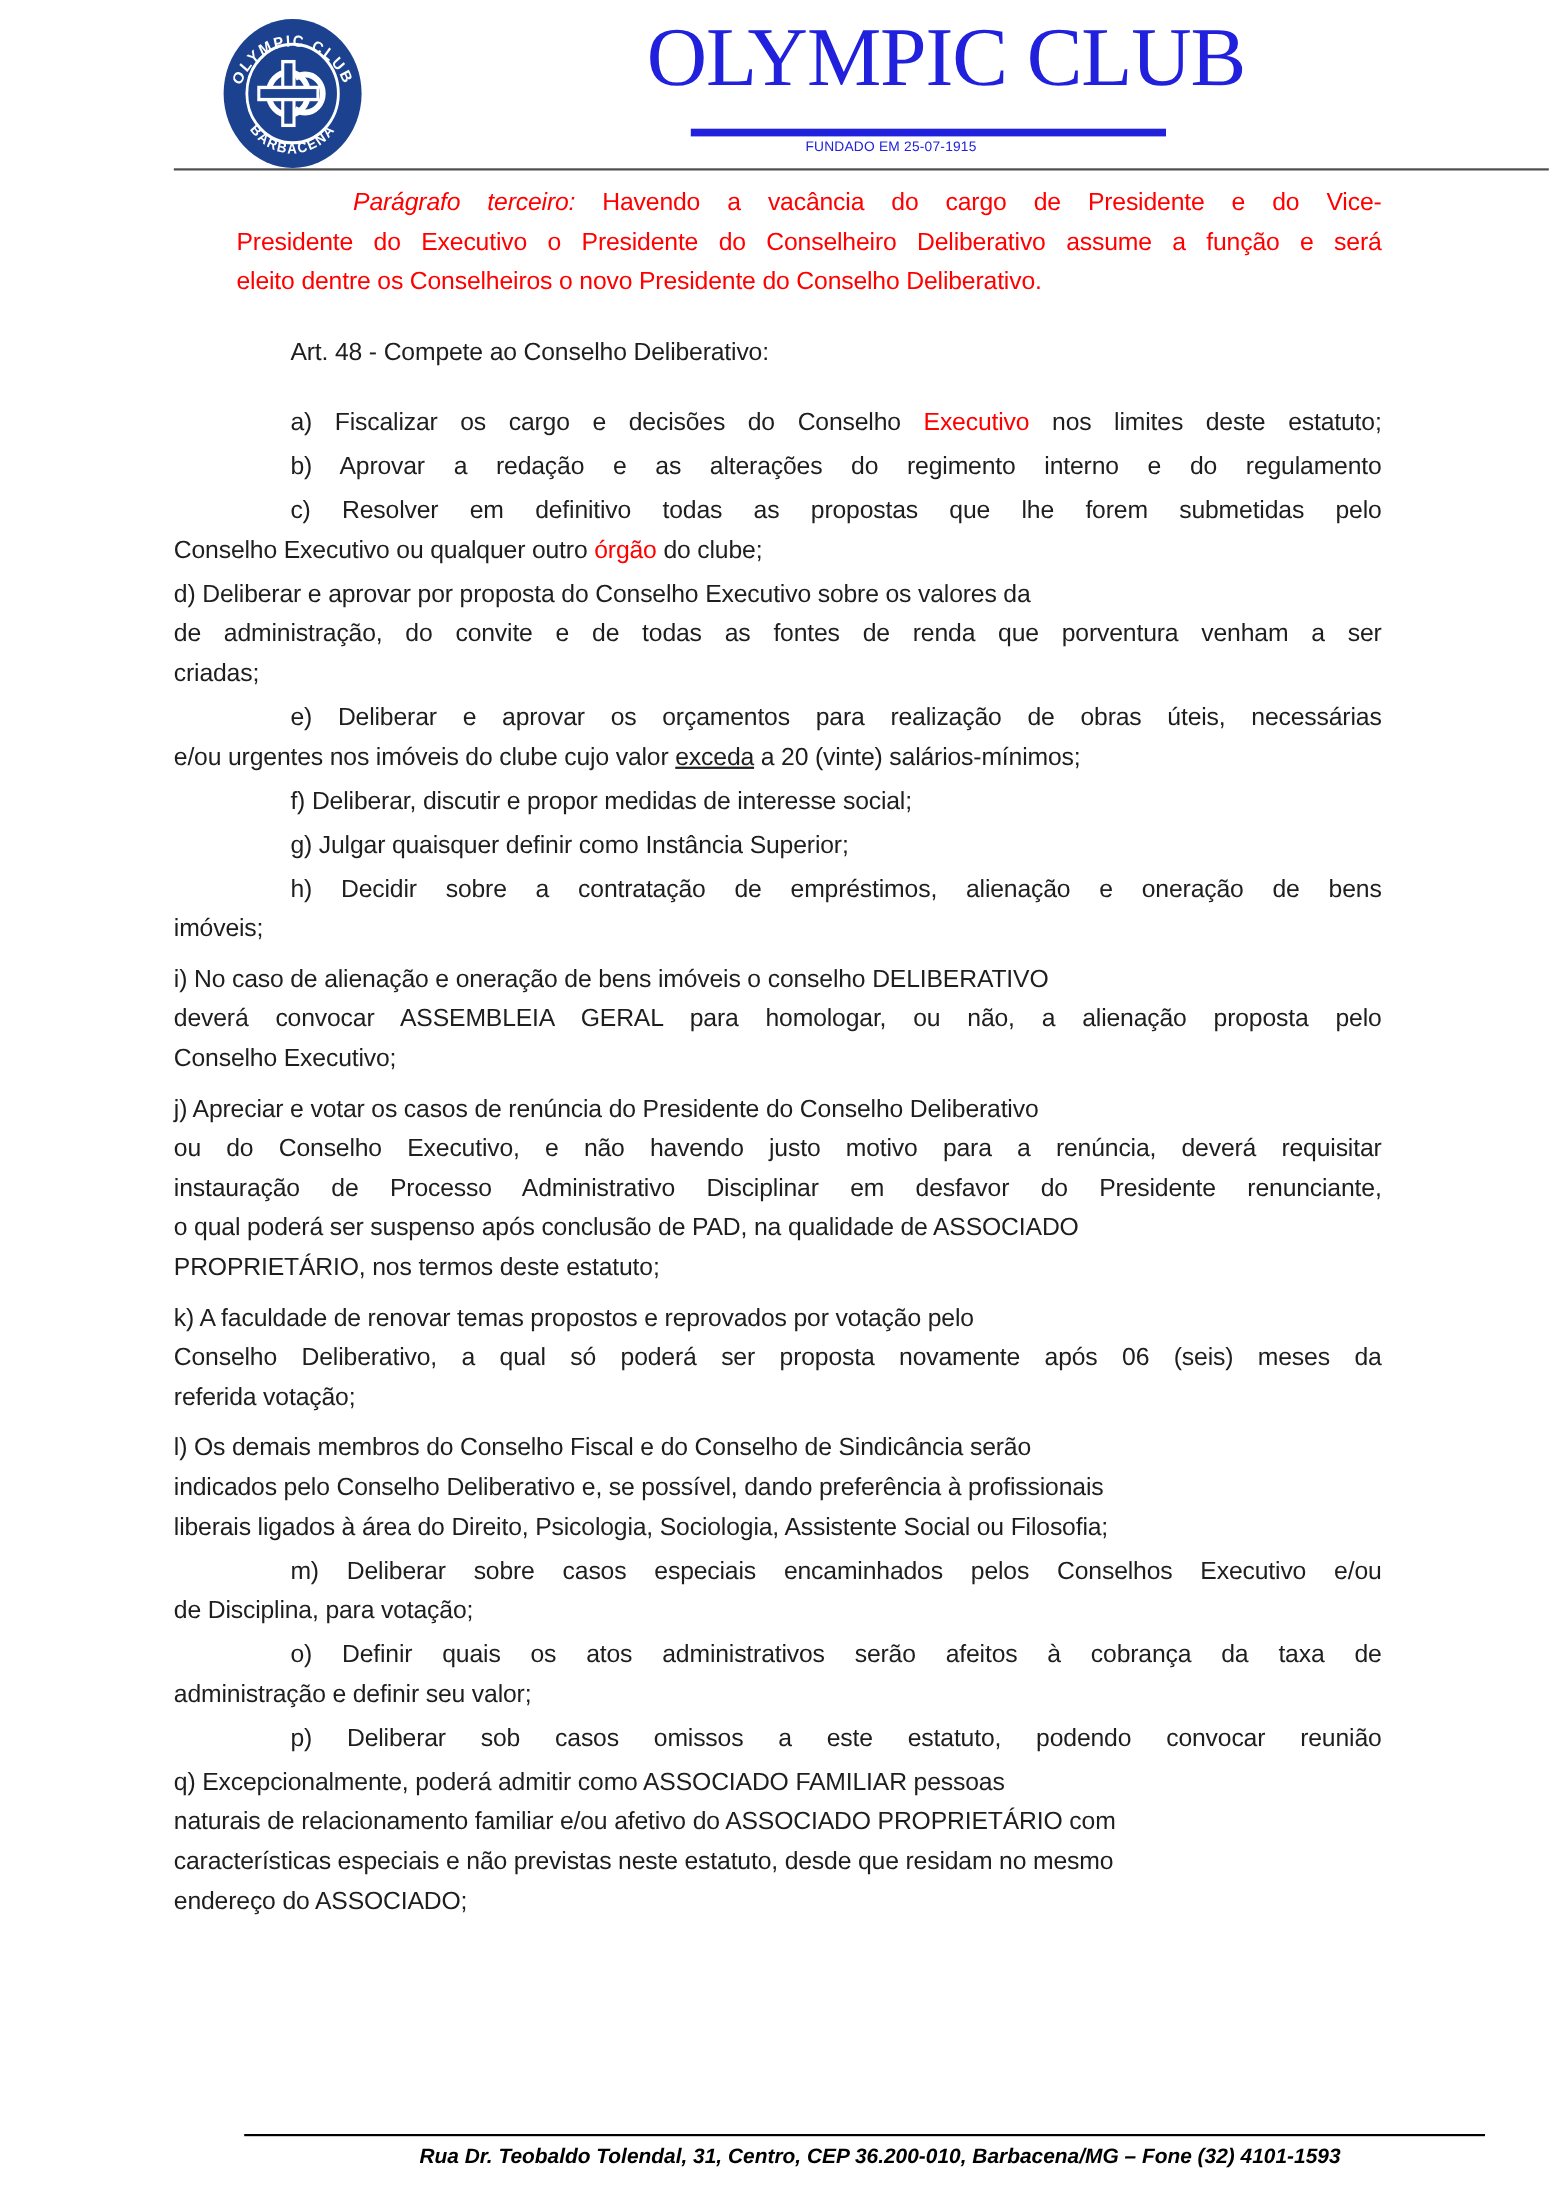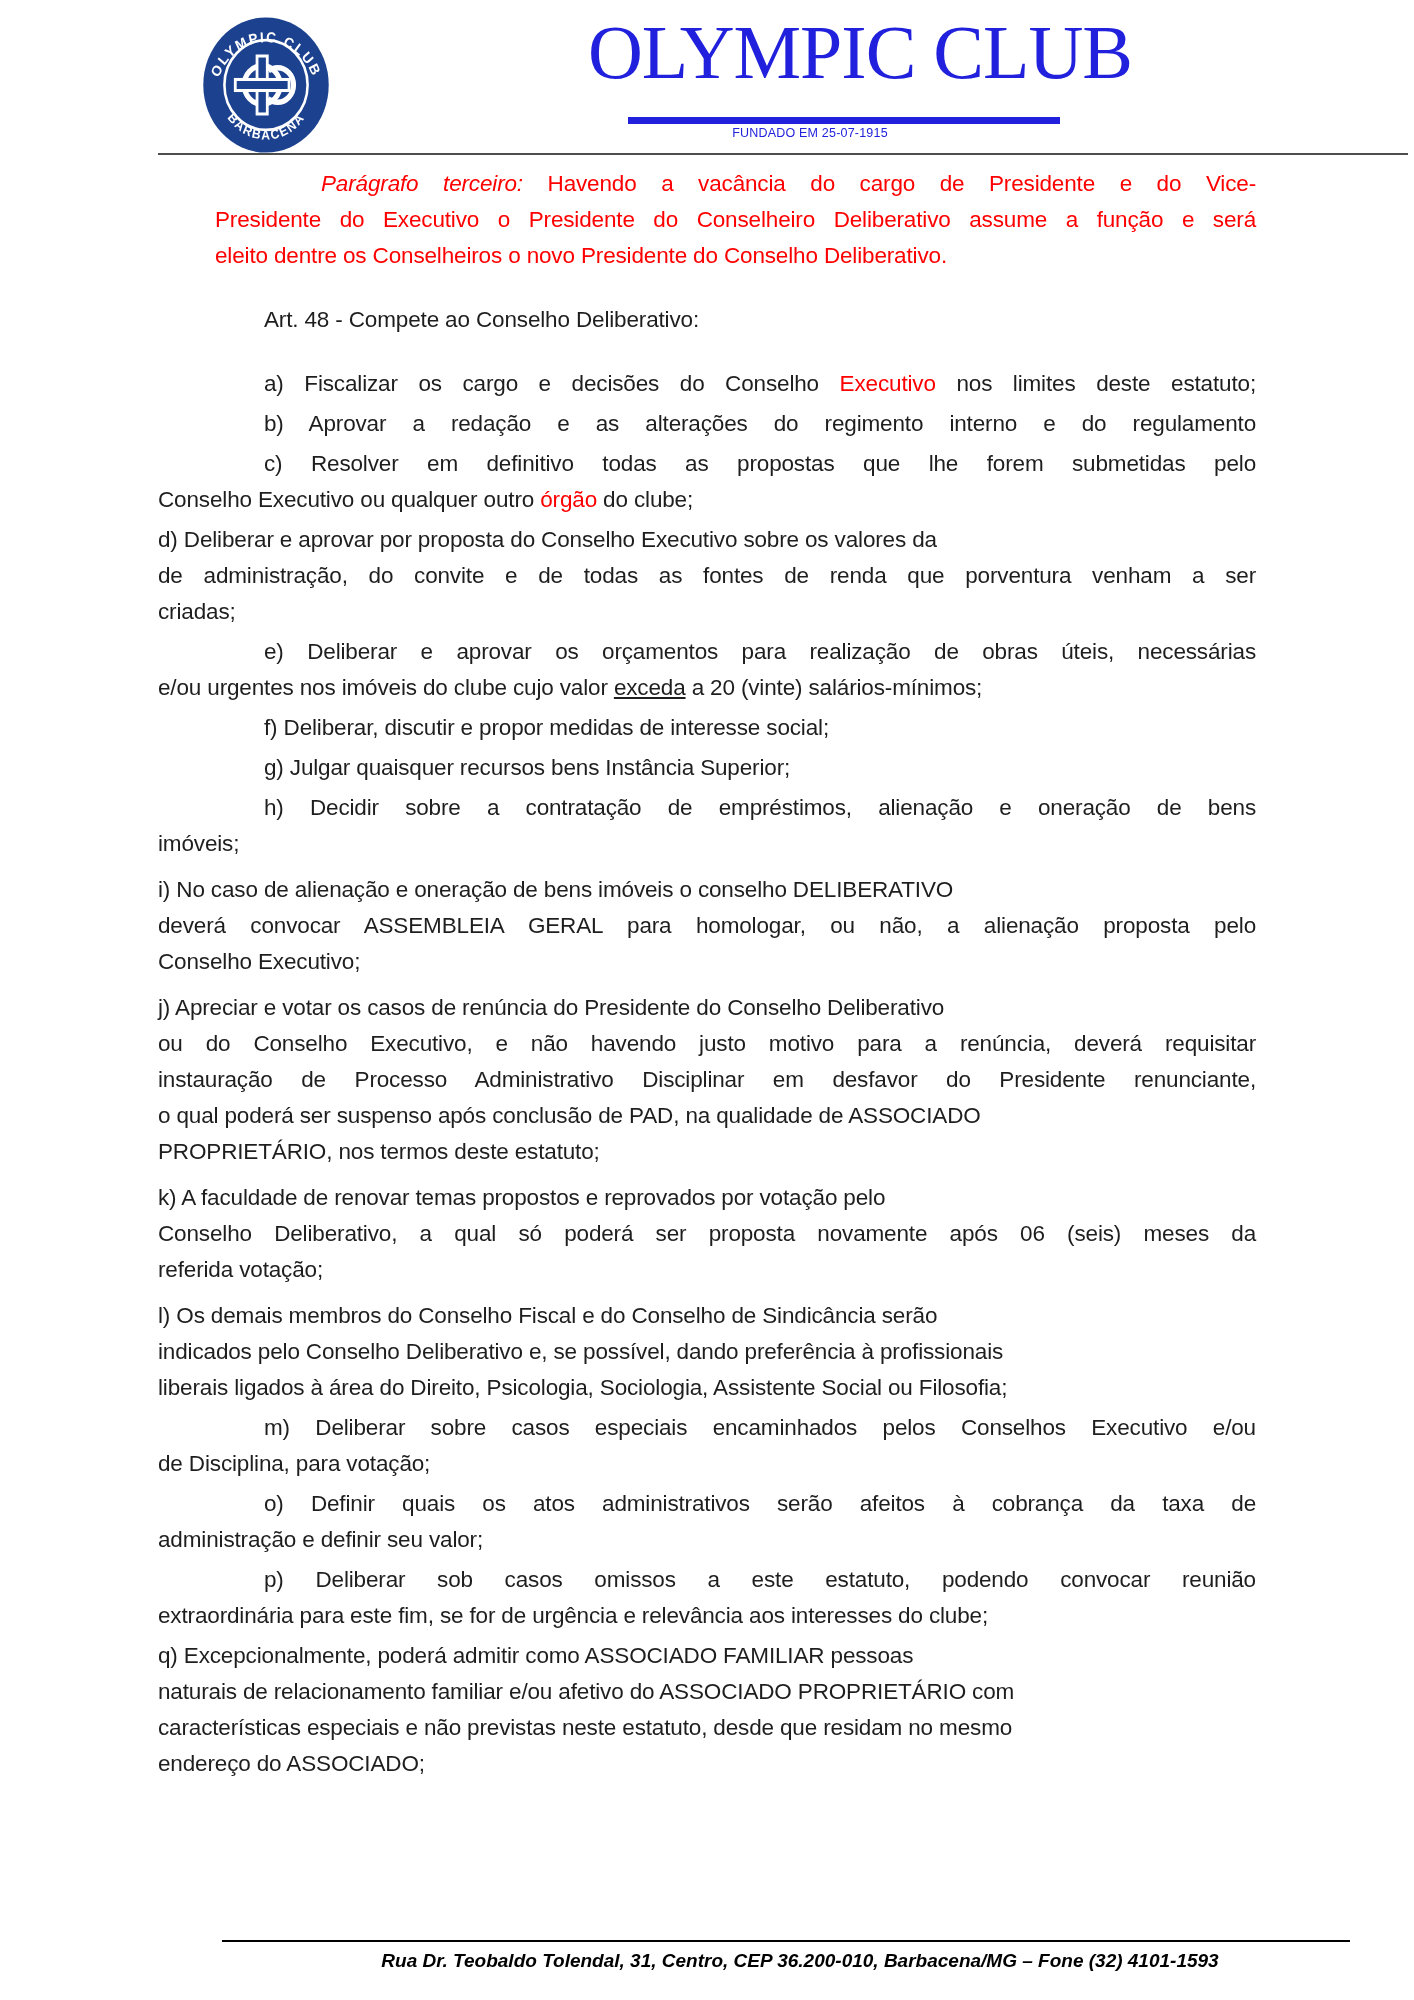--- a/index.html
+++ b/index.html
@@ -101,21 +101,21 @@
         <div class="line"><span>criadas;</span></div>
       </div>
       <div class="para">
         <div class="line j ind"><span>e) Deliberar e aprovar os orçamentos para realização de obras úteis, necessárias</span></div>
         <div class="line"><span>e/ou urgentes nos imóveis do clube cujo valor </span><span class="un">exceda</span><span> a 20 (vinte) salários-mínimos;</span></div>
       </div>
       <div class="para">
         <div class="line ind"><span>f) Deliberar, discutir e propor medidas de interesse social;</span></div>
       </div>
       <div class="para">
-        <div class="line ind"><span>g) Julgar quaisquer recursos bens Instância Superior;</span></div>
+        <div class="line ind"><span>g) Julgar quaisquer definir como Instância Superior;</span></div>
       </div>
       <div class="para">
         <div class="line j ind"><span>h) Decidir sobre a contratação de empréstimos, alienação e oneração de bens</span></div>
         <div class="line"><span>imóveis;</span></div>
       </div>
       <div class="para" style="margin-top: 10px;">
         <div class="line"><span>i) No caso de alienação e oneração de bens imóveis o conselho DELIBERATIVO</span></div>
         <div class="line j"><span>deverá convocar ASSEMBLEIA GERAL para homologar, ou não, a alienação proposta pelo</span></div>
         <div class="line"><span>Conselho Executivo;</span></div>
       </div>
@@ -139,21 +139,20 @@
       <div class="para">
         <div class="line j ind"><span>m) Deliberar sobre casos especiais encaminhados pelos Conselhos Executivo e/ou</span></div>
         <div class="line"><span>de Disciplina, para votação;</span></div>
       </div>
       <div class="para">
         <div class="line j ind"><span>o) Definir quais os atos administrativos serão afeitos à cobrança da taxa de</span></div>
         <div class="line"><span>administração e definir seu valor;</span></div>
       </div>
       <div class="para">
         <div class="line j ind"><span>p) Deliberar sob casos omissos a este estatuto, podendo convocar reunião</span></div>
-        <div class="line"><span>extraordinária para este fim, se for de urgência e relevância aos interesses do clube;</span></div>
       </div>
       <div class="para">
         <div class="line"><span>q) Excepcionalmente, poderá admitir como ASSOCIADO FAMILIAR pessoas</span></div>
         <div class="line"><span>naturais de relacionamento familiar e/ou afetivo do ASSOCIADO PROPRIETÁRIO com</span></div>
         <div class="line"><span>características especiais e não previstas neste estatuto, desde que residam no mesmo</span></div>
         <div class="line"><span>endereço do ASSOCIADO;</span></div>
       </div>
     </div>
 
   <div class="footer-rule"></div>

